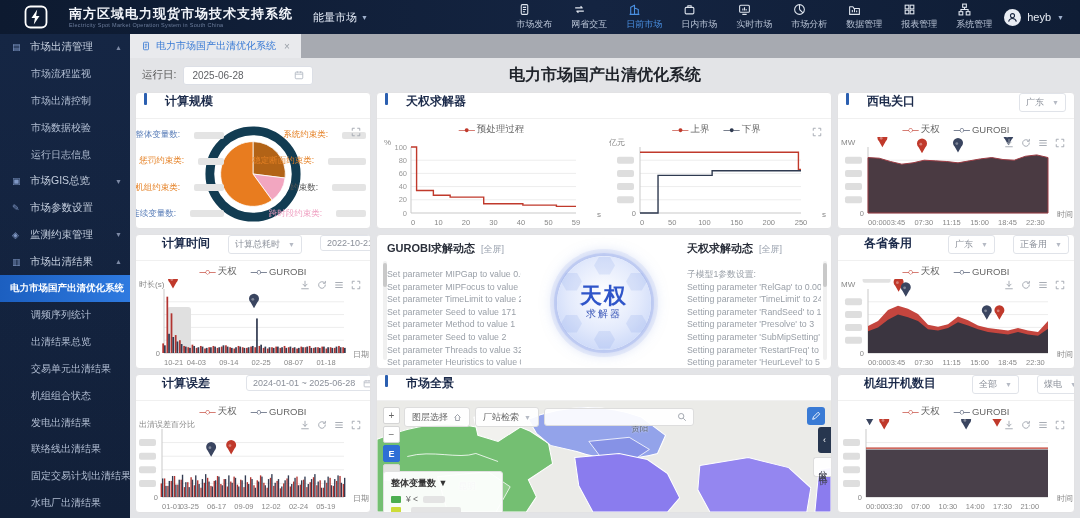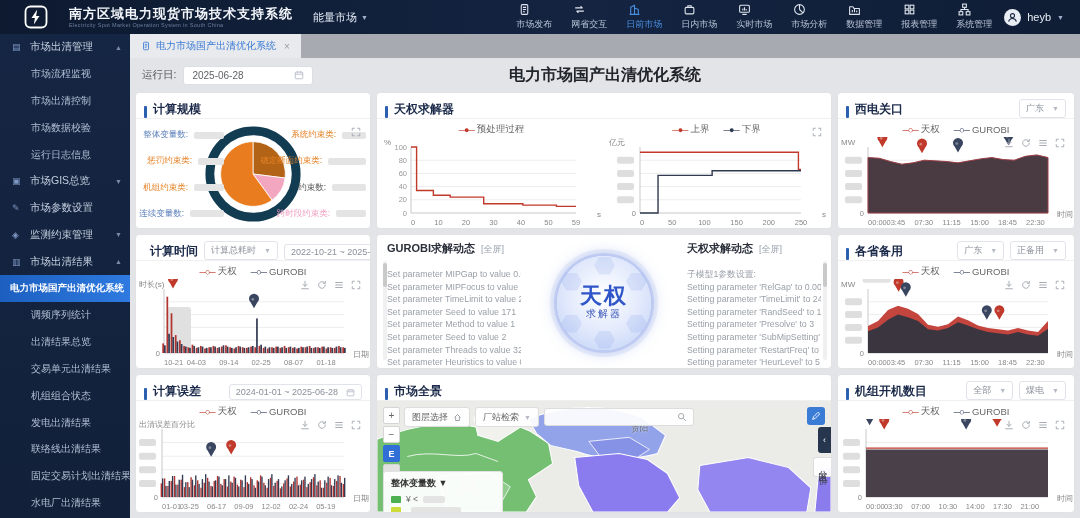--- a/index.html
+++ b/index.html
@@ -39,41 +39,41 @@
   .main{position:absolute;left:130px;top:58px;right:0;bottom:0;background:#e3e4e7}
   .title-row{height:34px;display:flex;align-items:center;padding:0 12px;position:relative}
   .run-date{display:flex;align-items:center;gap:7px;font-size:10.5px;color:#555;z-index:1}
   .date-input{display:flex;align-items:center;justify-content:space-between;background:#fff;border:1px solid #dcdfe6;border-radius:3px;
               padding:3px 8px;font-size:10px;color:#606266;width:112px;cursor:pointer}
   .date-input svg{width:10px;height:10px;color:#b6bcc6}
   .page-title{position:absolute;left:0;right:0;text-align:center;font-size:16px;font-weight:bold;color:#20242b;pointer-events:none}
   .grid{display:grid;grid-template-columns:236px 1fr 238px;grid-template-rows:137px 135px 1fr;gap:5px;padding:0 5px 5px;height:calc(100% - 34px);box-sizing:border-box}
   
   .panel{background:#fff;border:1px solid #e2e2e4;border-radius:4px;display:flex;flex-direction:column;overflow:hidden;min-width:0;min-height:0}
-  .panel-h{height:25px;display:flex;align-items:flex-end;gap:6px;padding:0 8px;border-bottom:1px solid #f0f0f0;flex:0 0 auto}
+  .panel-h{height:25px;display:flex;align-items:flex-start;gap:18px;padding:0 8px;border-bottom:1px solid #f0f0f0;flex:0 0 auto}
   .hbar{width:3px;height:12px;background:#2b5fb0;border-radius:1px}
   .ptitle{font-size:12px;font-weight:bold;color:#1b2a4a;white-space:nowrap}
   .hspace{flex:1}
   .dd{display:flex;align-items:center;gap:8px;border:1px solid #e0e3e9;border-radius:3px;padding:2px 6px;font-size:9px;color:#8a8f99;background:#fff;cursor:pointer;white-space:nowrap}
   .dd .car{font-size:7px;color:#b5bac4}
   .dd svg{width:9px;height:9px;color:#b5bac4}
   .panel-b{flex:1;position:relative;min-height:0;display:flex;flex-direction:column}
   .lgrow{height:15px;display:flex;align-items:center;justify-content:center;gap:14px;font-size:9.5px;color:#666;flex:0 0 auto;margin-top:3px}
   .lgi{display:flex;align-items:center;gap:3px;cursor:pointer}
   .lgsym{letter-spacing:-1px;font-size:9px}
   .tools{position:absolute;right:9px;top:19px;display:flex;gap:7px;color:#a0a5ae;z-index:2}
   .tools svg{width:10px;height:10px;cursor:pointer;color:#a0a5ae}
   .fsbtn{position:absolute;right:9px;top:8px;width:10px;height:10px;color:#a0a5ae;cursor:pointer;z-index:2}
   .chart{flex:1;min-height:0}
   
   .donut-box{position:absolute;left:50%;top:50%;transform:translate(-50%,-50%);width:102px;height:102px}
   .dcol{position:absolute;top:10px;bottom:8px;display:flex;flex-direction:column;justify-content:space-between;z-index:1}
   .dcol.l{left:6px;align-items:flex-end;width:82px}
   .dcol.r{right:4px;align-items:flex-end;width:86px}
-  .dlabel{display:flex;align-items:center;gap:6px;font-size:8.5px;white-space:nowrap}
+  .dlabel{display:flex;align-items:center;gap:14px;font-size:8.5px;white-space:nowrap}
   .blurv{display:inline-block;height:7px;border-radius:2px;background:#e4e4e4}
   
   .solver-b{flex-direction:row !important;gap:4px;padding:0 4px}
   .half{flex:1;display:flex;flex-direction:column;min-width:0}
   
   .logs-body{display:flex;gap:8px;height:100%;box-sizing:border-box;padding:6px 10px 4px}
   .logcol{flex:1;min-width:0;position:relative}
   .loghead{font-size:11px;font-weight:bold;color:#2a2f3a;margin-bottom:12px}
   .loghead .fstag{font-weight:normal;font-size:9px;color:#98a0ad;margin-left:6px}
   .logline{font-size:8.8px;color:#9aa0a8;line-height:12.6px;white-space:nowrap;overflow:hidden}

